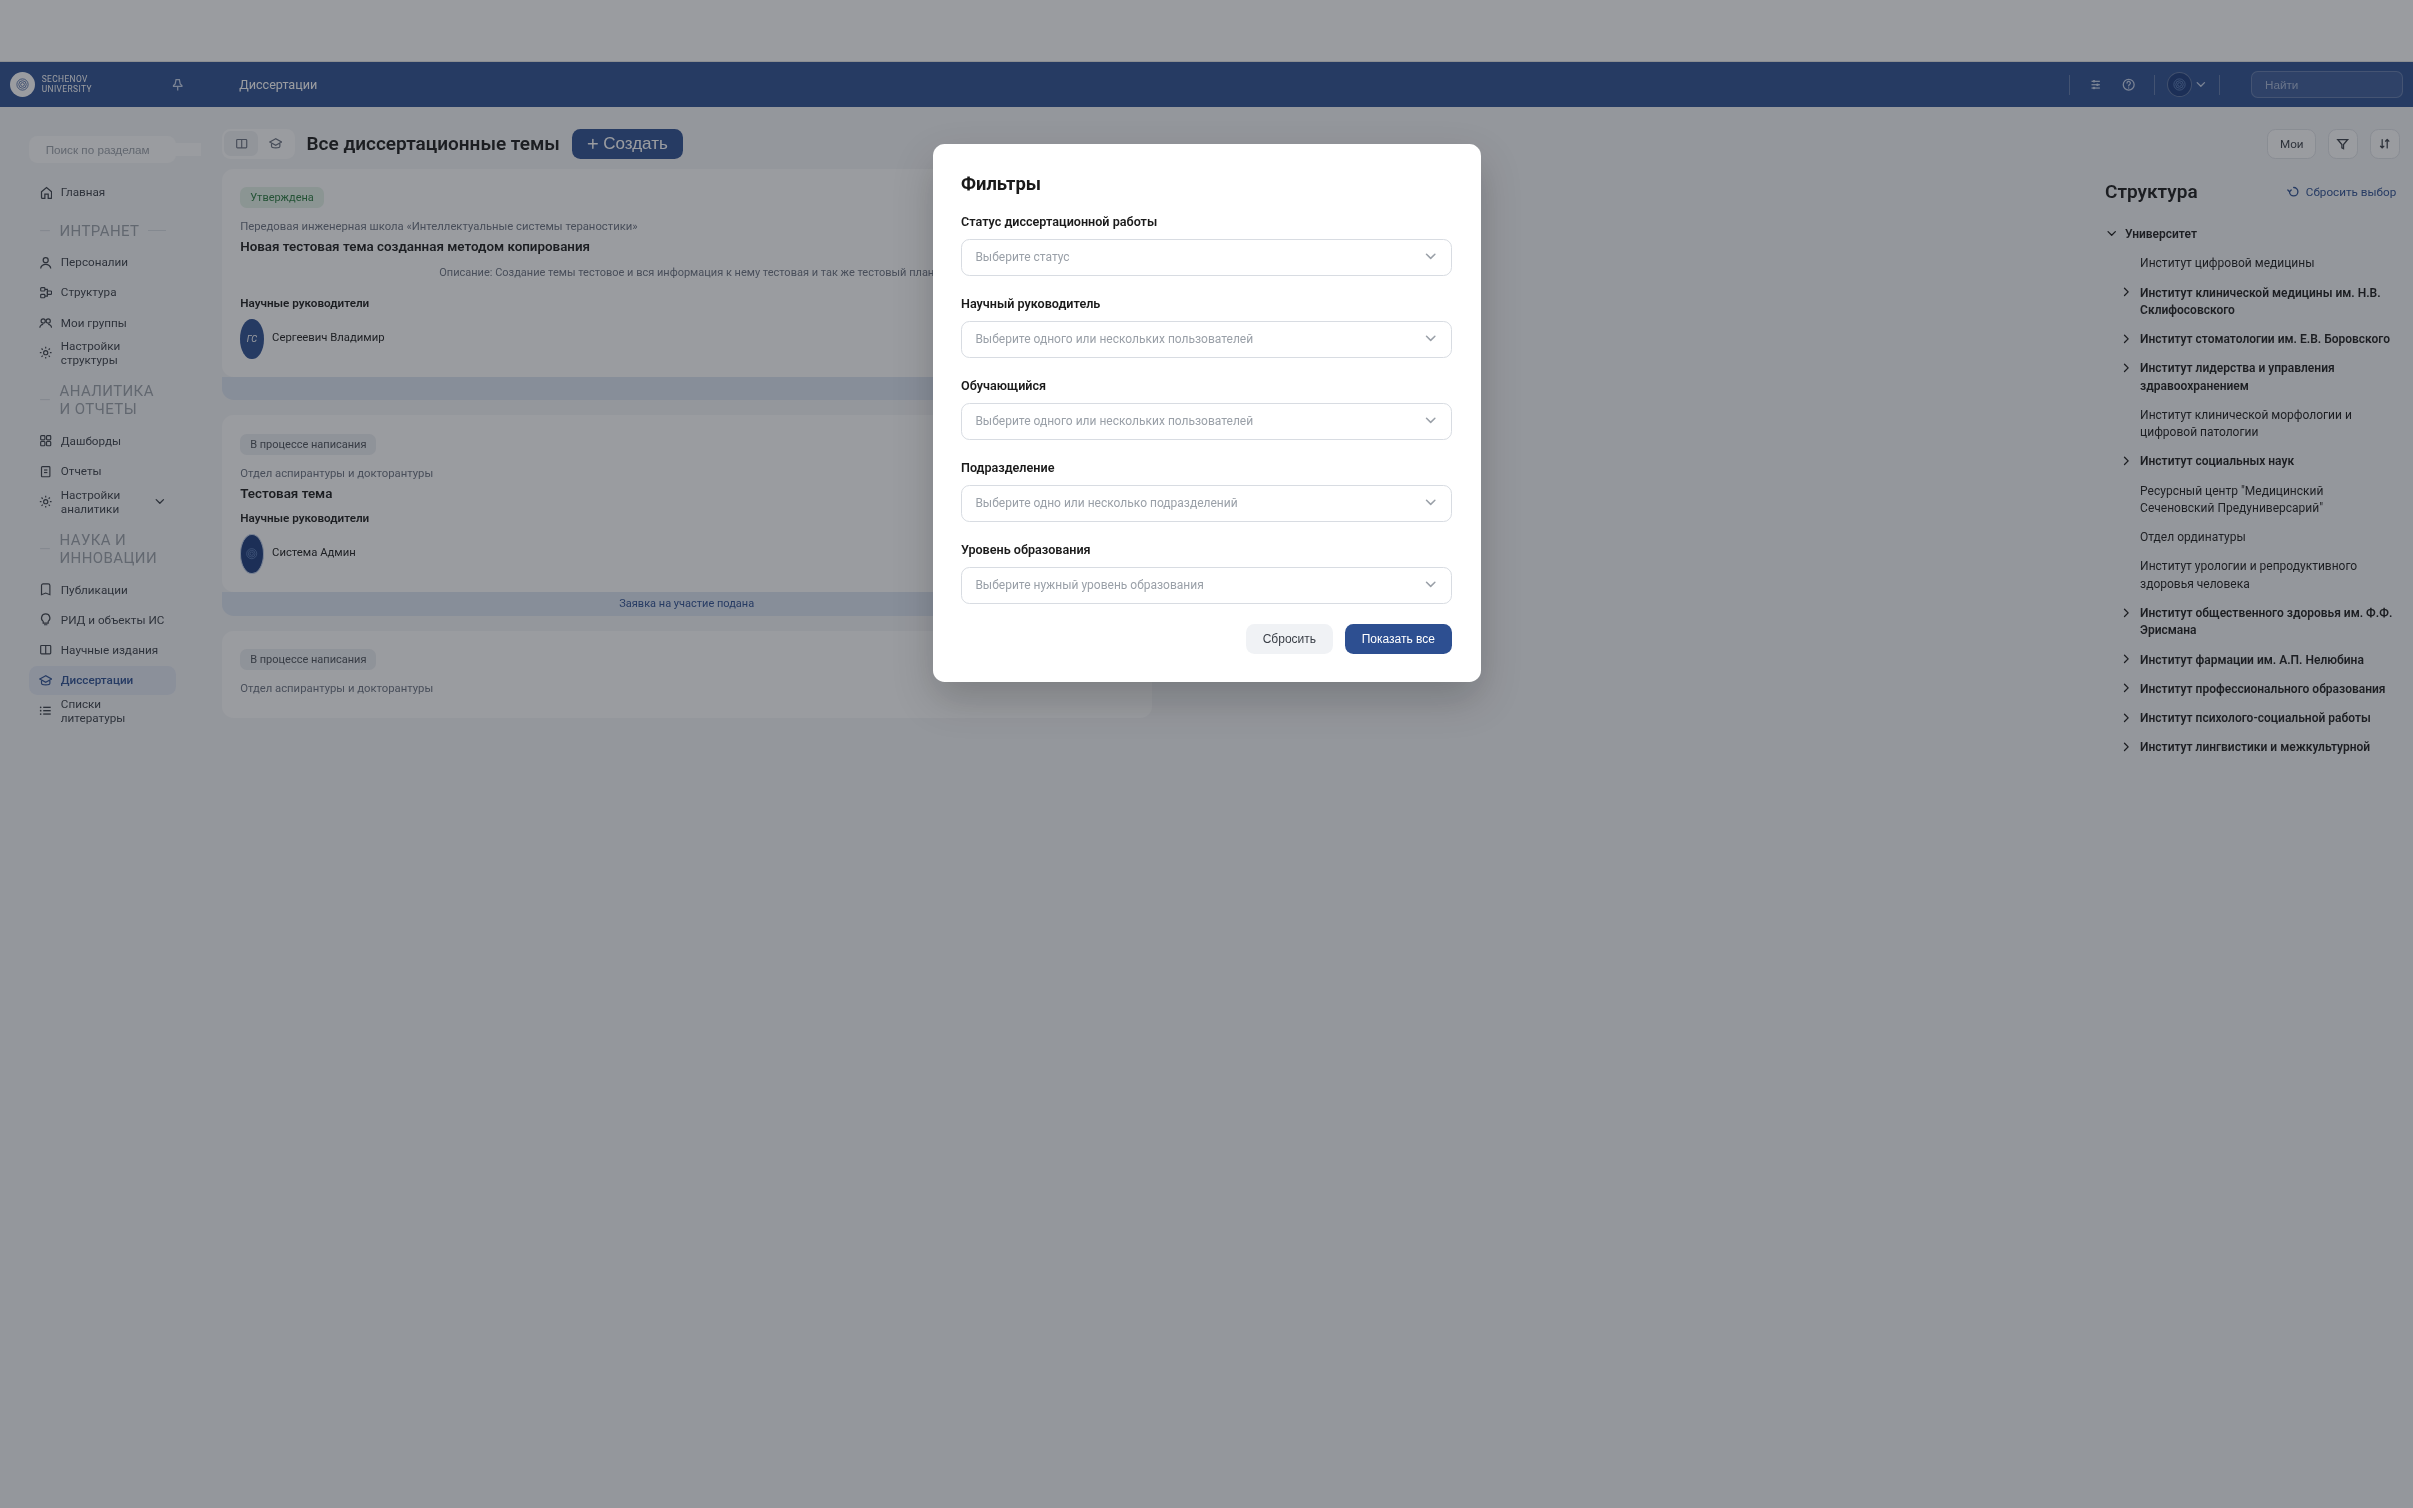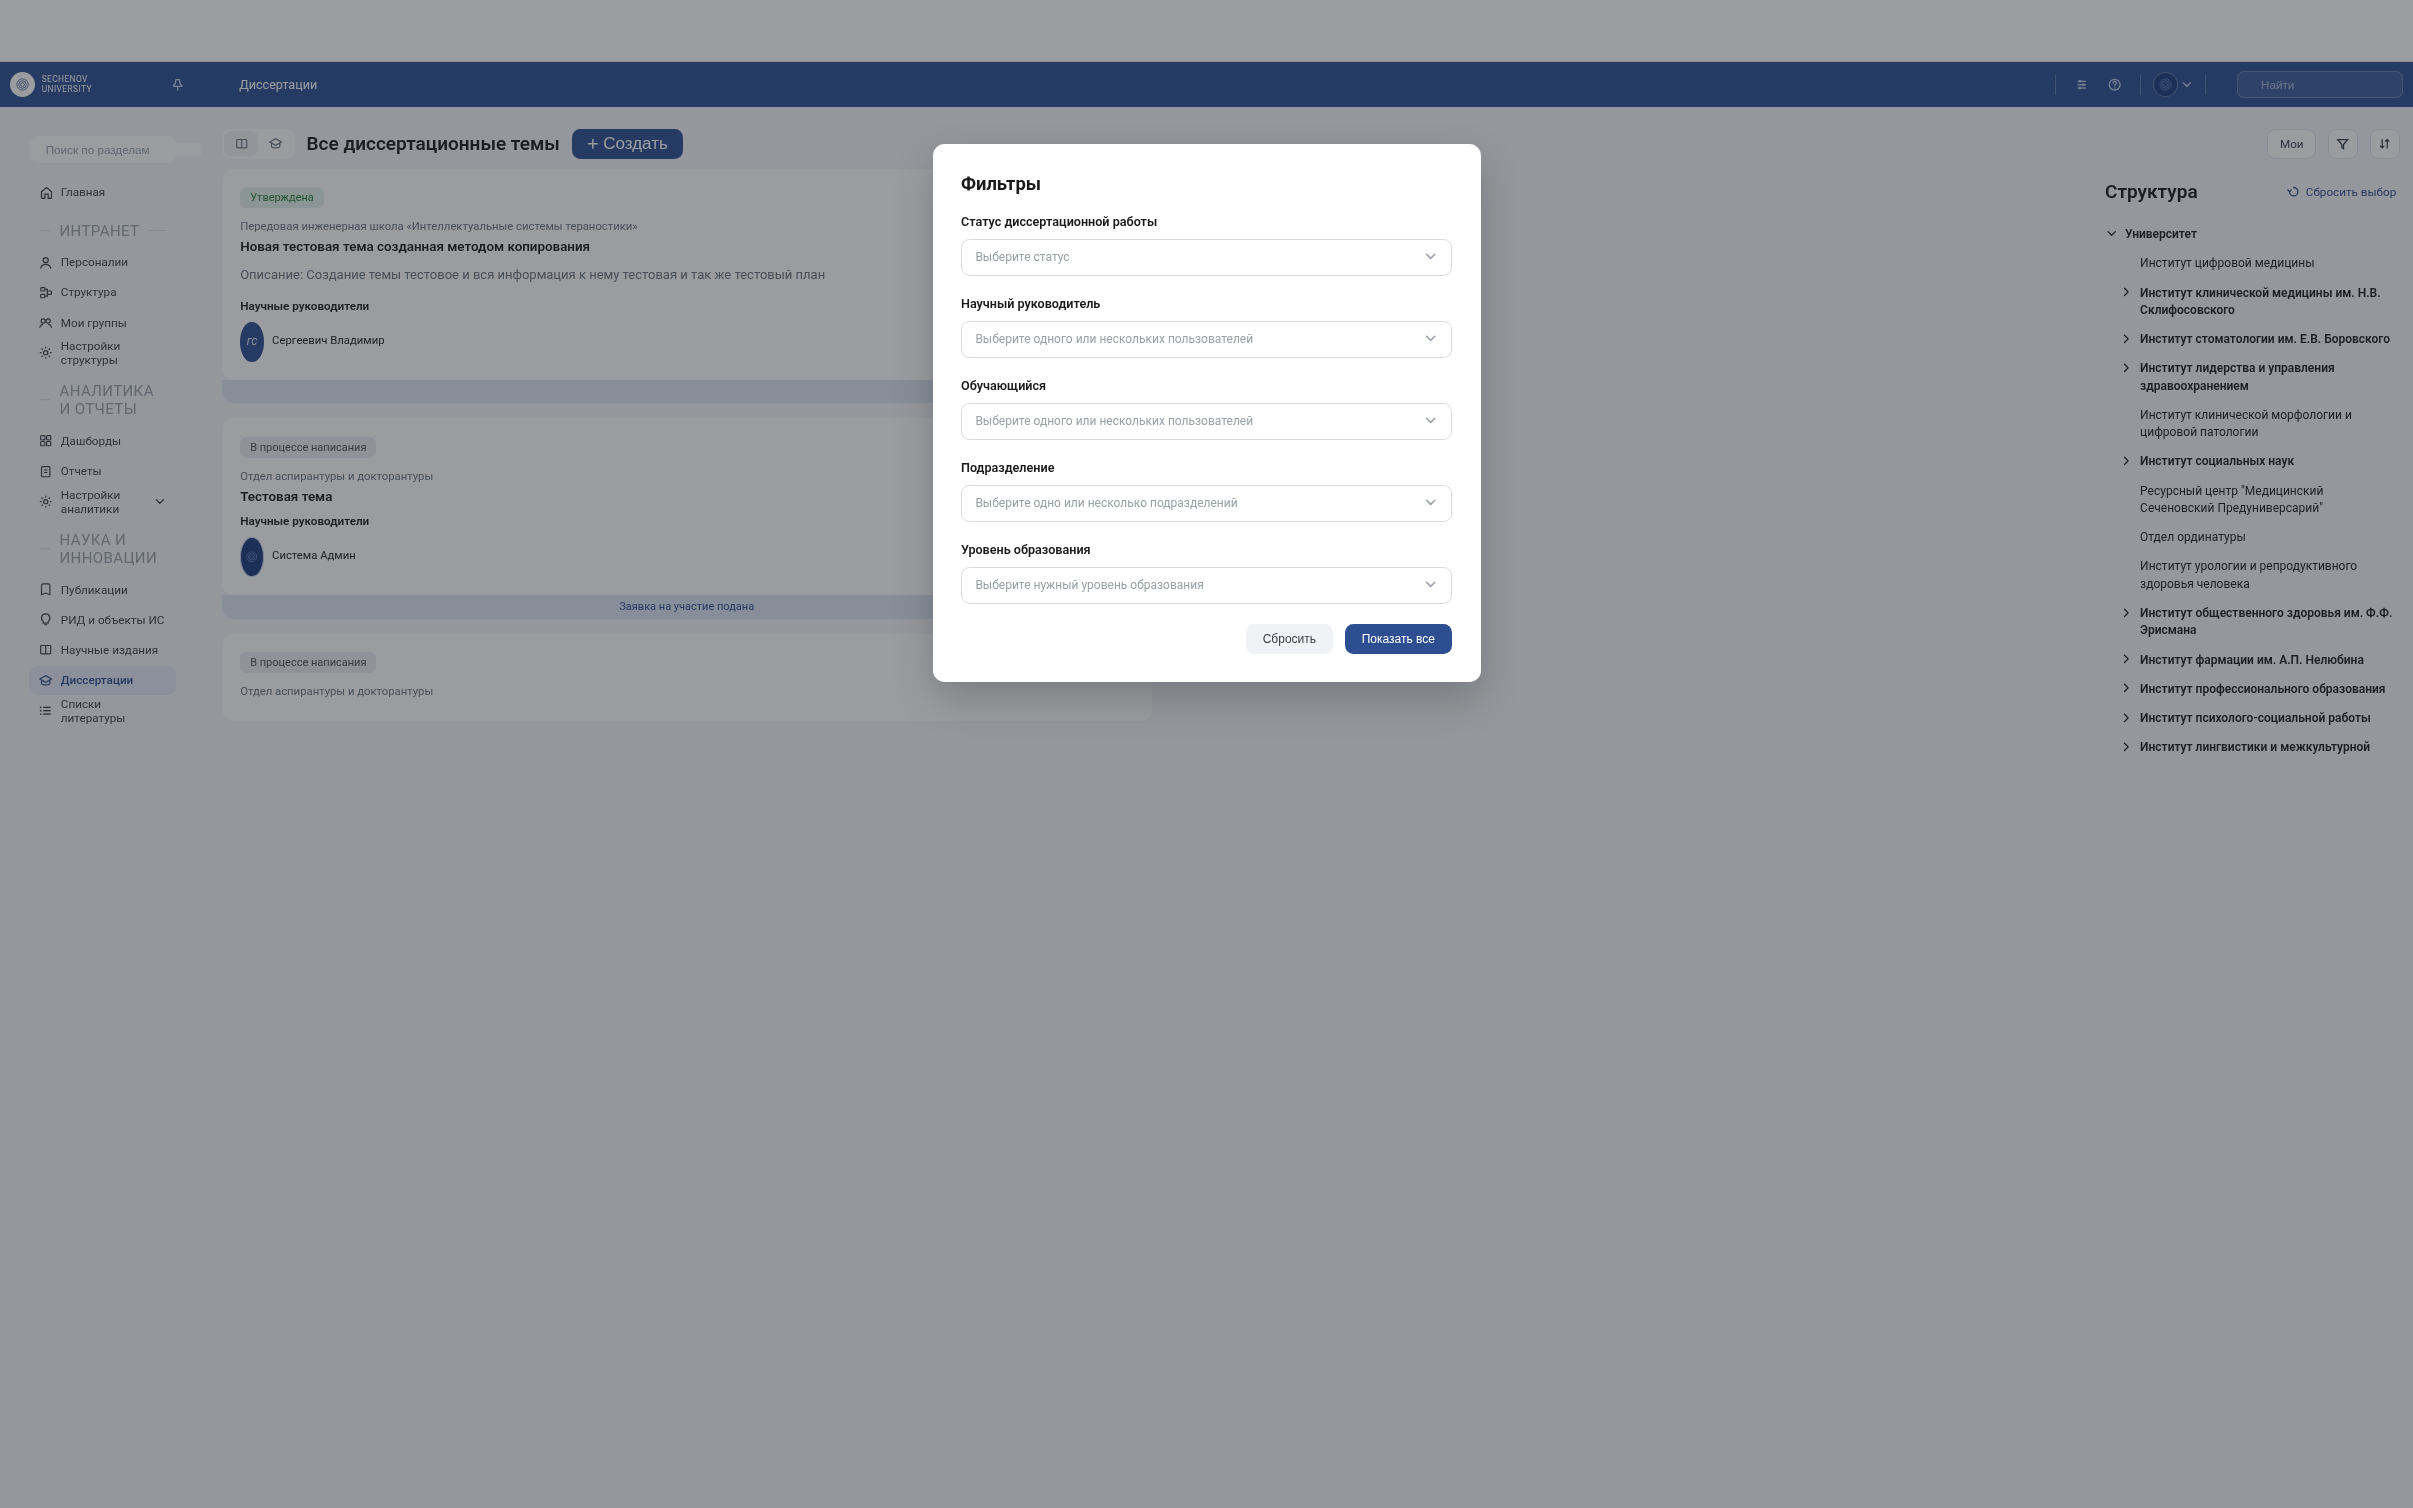--- a/index.html
+++ b/index.html
@@ -11,21 +11,21 @@
   .logo { display: flex; align-items: center; gap: 6.7px; color: #fff; font-size: 8.4px; letter-spacing: 0.4px; margin-right: 67px; }
   .logo-mark { width: 25px; height: 25px; border-radius: 50%; background: #fff; display:flex; align-items:center; justify-content:center; }
   .logo-text { line-height: 1.1; }
   .pin-btn { width: 25px; height: 25px; border-radius: 5px; display:flex; align-items:center; justify-content:center; color:#c5d2ea; cursor:pointer; }
   .breadcrumb { color:#fff; font-size: 12.6px; margin-left: 42px; }
   .topbar-spacer{ flex:1; }
   .topbar-icon{ width:27px; height:27px; border-radius:5px; display:flex; align-items:center; justify-content:center; color:#c5d2ea; cursor:pointer;}
   .topbar-divider{ width:0.8px; height:20px; background: rgba(255,255,255,0.25); margin:0 5px;}
   .avatar-small{ width:25px; height:25px; border-radius:50%; background:#1a3a7a; border:0.8px solid rgba(255,255,255,0.3); display:flex; align-items:center; justify-content:center;}
   .avatar-chev{ color:#c5d2ea; margin-left:3.4px;}
-  .search-top{ width:166px; height:27px; background: rgba(255,255,255,0.08); border:0.8px solid rgba(255,255,255,0.2); border-radius:6.7px; display:flex; align-items:center; padding:0 23px; gap:6.7px; margin-left:20px;}
+  .search-top{ width:152px; height:27px; background: rgba(255,255,255,0.08); border:0.8px solid rgba(255,255,255,0.2); border-radius:6.7px; display:flex; align-items:center; padding:0 13px; gap:6.7px; margin-left:20px;}
   .search-top input{ flex:1; background:none; border:none; color:#fff; font-size:11.7px; outline:none;}
   .search-top input::placeholder{ color:#a8b8d8;}
   .search-top svg{ color:#a8b8d8;}
   
   .layout{ display:flex; height: calc(754px - 62px - 45px); }
   
   .sidebar{ width:205px; padding:29px; display:flex; flex-direction:column; gap:1.7px; }
   .side-search{ height:30px; background:#fff; border-radius:8.4px; display:flex; align-items:center; padding:0 10px; gap:6.7px; color:#888; margin-bottom:13.4px;}
   .side-search input{ flex:1; border:none; outline:none; font-size:11.7px;}
   .side-search input::placeholder{ color:#9aa0a8;}
@@ -50,21 +50,21 @@
   
   .content-row{ display:flex; gap:10px; padding:0 13.4px;}
   .cards-col{ flex:1; display:flex; flex-direction:column; gap:15px;}
   .card{ background:#fff; border-radius:11.7px; padding:18.4px; position:relative;}
   .card-top{ display:flex; justify-content:space-between; align-items:center; margin-bottom:11.7px;}
   .badge{ background:#eceef2; color:#4a5058; font-size:11px; padding:4.2px 10px; border-radius:6.7px;}
   .badge.green{ background:#e3f2e7; color:#2a7a3f;}
   .card-level{ color:#6b7280; font-size:11.7px;}
   .card-dept{ color:#6b7280; font-size:11.3px; margin-bottom:5px;}
   .card-title{ font-size:13.4px; font-weight:600; margin-bottom:8.4px; line-height:1.35;}
-  .card-desc{ color:#6b7280; font-size:13px; line-height:1.5; margin-bottom:15px;}
+  .card-desc{ color:#6b7280; font-size:11px; line-height:1.5; margin-bottom:15px;text-align:center;}
   .card-sub{ font-weight:600; font-size:11.7px; margin-bottom:8.4px;}
   .person{ display:flex; align-items:center; gap:8.4px;}
   .person-av{ width:23.5px; height:40px; border-radius:50%; background:#2d4f91; color:#fff; font-size:9.2px; display:flex; align-items:center; justify-content:center;font-style:italic;}
   .person-av.sys{ background:#1a3a7a; border:0.8px solid #c5d2ea;}
   .person-name{ font-size:11.3px; line-height:1.3;}
   .card-footer{ position:absolute; left:0; right:0; bottom:-23.5px; height:23.5px; background:#dde5f2; border-radius:0 0 11.7px 11.7px; display:flex; align-items:center; justify-content:center; color:#2d4f91; font-size:11px;}
   .card.with-footer{ margin-bottom:23.5px;}
   
   .right-panel{ width:298px; }
   .struct-header{ display:flex; justify-content:space-between; align-items:center; padding:11.7px 3.4px 17px;}

